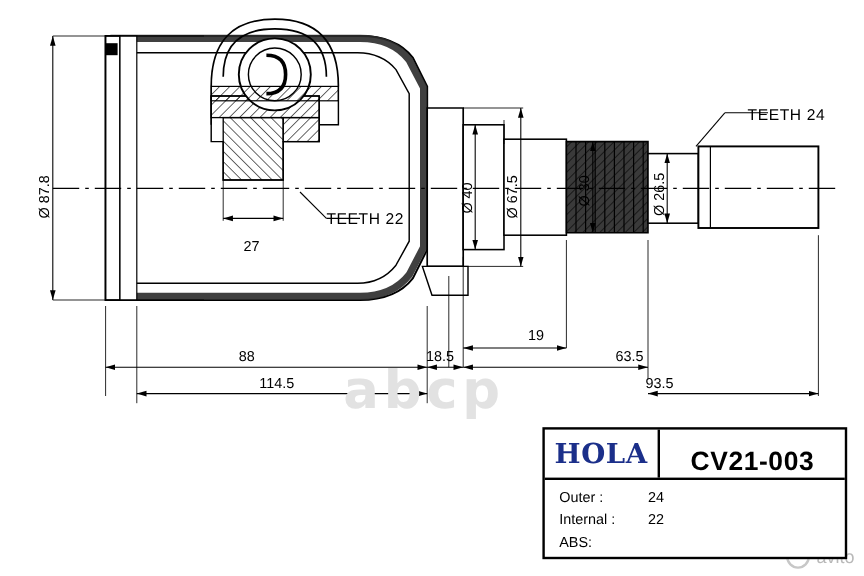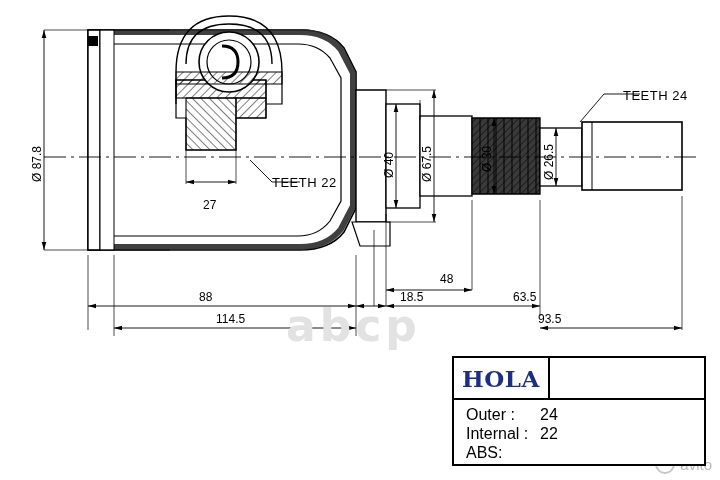--- a/index.html
+++ b/index.html
@@ -96,21 +96,21 @@
     justify-content:center;
   }
   .tb-part span {
     font-size:22px;
     font-weight:bold;
     color:#000;
     letter-spacing:0.5px;
   }
   .tb-rows {
     padding:5px 0 0 12px;
-    font-size:16px;
+    font-size:12px;
     color:#000;
   }
   .tb-row {
     display:flex;
     line-height:19px;
   }
   .tb-row .k { width:74px; }
   .tb-row .v { font-weight:normal; }
 </style>
 </head>
@@ -253,43 +253,46 @@
   <div class="label dim-txt vert" style="left:480px; top:172px; transform:rotate(-90deg);">Ø 30</div>
 
   <div class="label dim-txt vert" style="left:542px; top:180px; transform:rotate(-90deg);">Ø 26.5</div>
 
   <div class="label dim-txt" style="left:203px; top:186px;margin-top:12px;">27</div>
 
   <div class="label dim-txt" style="left:199px; top:290px;">88</div>
 
   <div class="label dim-txt" style="left:216px; top:312px;">114.5</div>
 
-  <div class="label dim-txt" style="left:355px; top:290px;padding-left:45px;">18.5</div>
-
-  <div class="label dim-txt" style="left:440px; top:272px;">48</div>
+  <div class="label dim-txt" style="left:355px; top:290px;">18.5</div>
+
+  <div class="label dim-txt" style="left:440px; top:272px;">19</div>
 
   <div class="label dim-txt" style="left:485px; top:290px;margin-left:28px;">63.5</div>
 
   <div class="label dim-txt" style="left:538px; top:312px;">93.5</div>
 
   <div class="label teeth-txt" style="left:272px; top:175px;">TEETH 22</div>
 
   <div class="label teeth-txt" style="left:623px; top:76px;margin-top:12px;">TEETH 24</div>
 
   <div class="wm-abcp">abcp</div>
 
   <div class="wm-avito">
     <span class="dotmark"></span>
     <span>avito</span>
   </div>
 
   <div class="titleblock">
     <div class="tb-top">
       <div class="tb-brand">
         <span>HOLA</span>
+      </div>
+      <div class="tb-part">
+        <span>CV21-003</span>
       </div>
     </div>
     <div class="tb-rows">
       <div class="tb-row">
         <span class="k">Outer :</span>
         <span class="v">24</span>
       </div>
       <div class="tb-row">
         <span class="k">Internal :</span>
         <span class="v">22</span>

